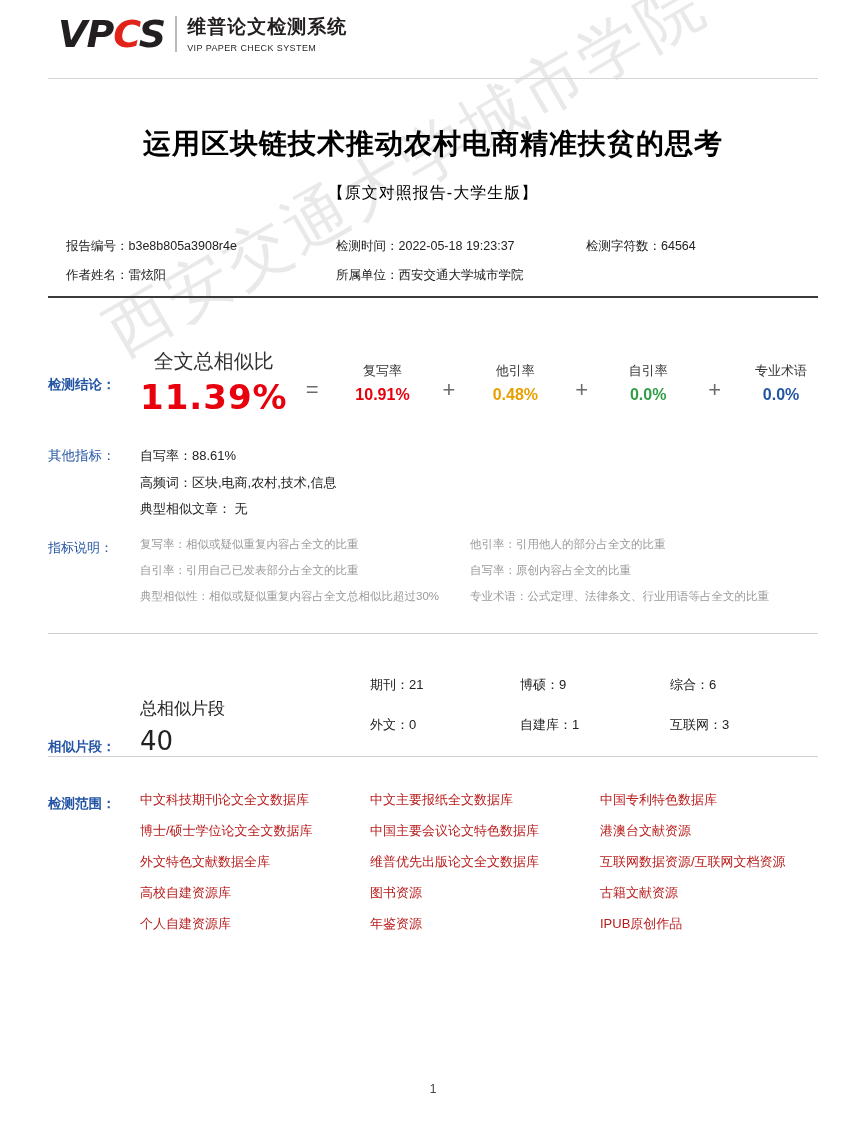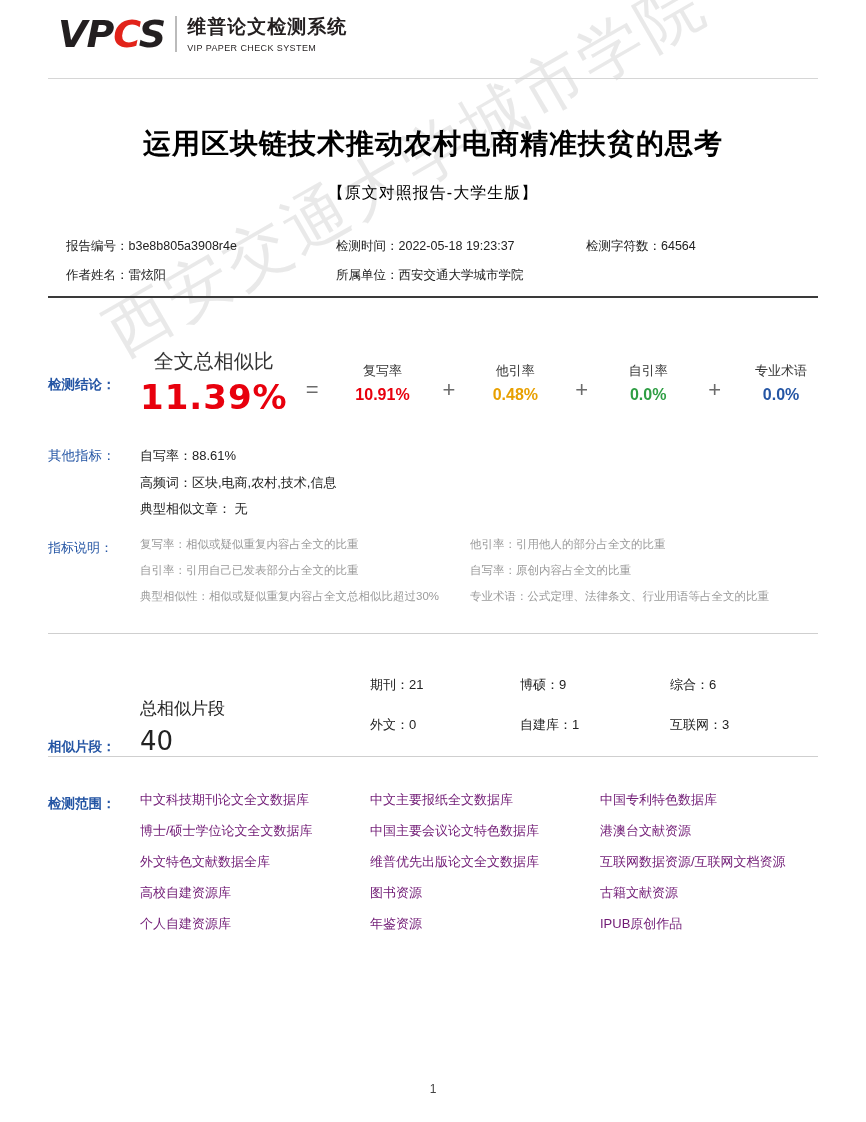--- a/index.html
+++ b/index.html
@@ -212,21 +212,21 @@
   .frag-row { display: flex; }
   .frag-cell { width: 150px; font-size: 13px; color: #222; padding-bottom: 22px; }
   .frag-cell.last { width: auto; }
 
   
   .scope {
     display: flex;
     margin-top: 34px;
   }
   .scope-grid { flex: 1; }
-  .scope-row { display: flex; margin-bottom: 13px; font-size: 13px; color: #701a75; }
+  .scope-row { display: flex; margin-bottom: 13px; font-size: 13px; color: #b91c1c; }
   .scope-c1 { width: 230px; }
   .scope-c2 { width: 230px; }
   .scope-c3 { flex: 1; }
 
   .timerange {
     display: flex;
     margin-top: 18px;
     font-size: 13px;
   }
   .timerange-label {

